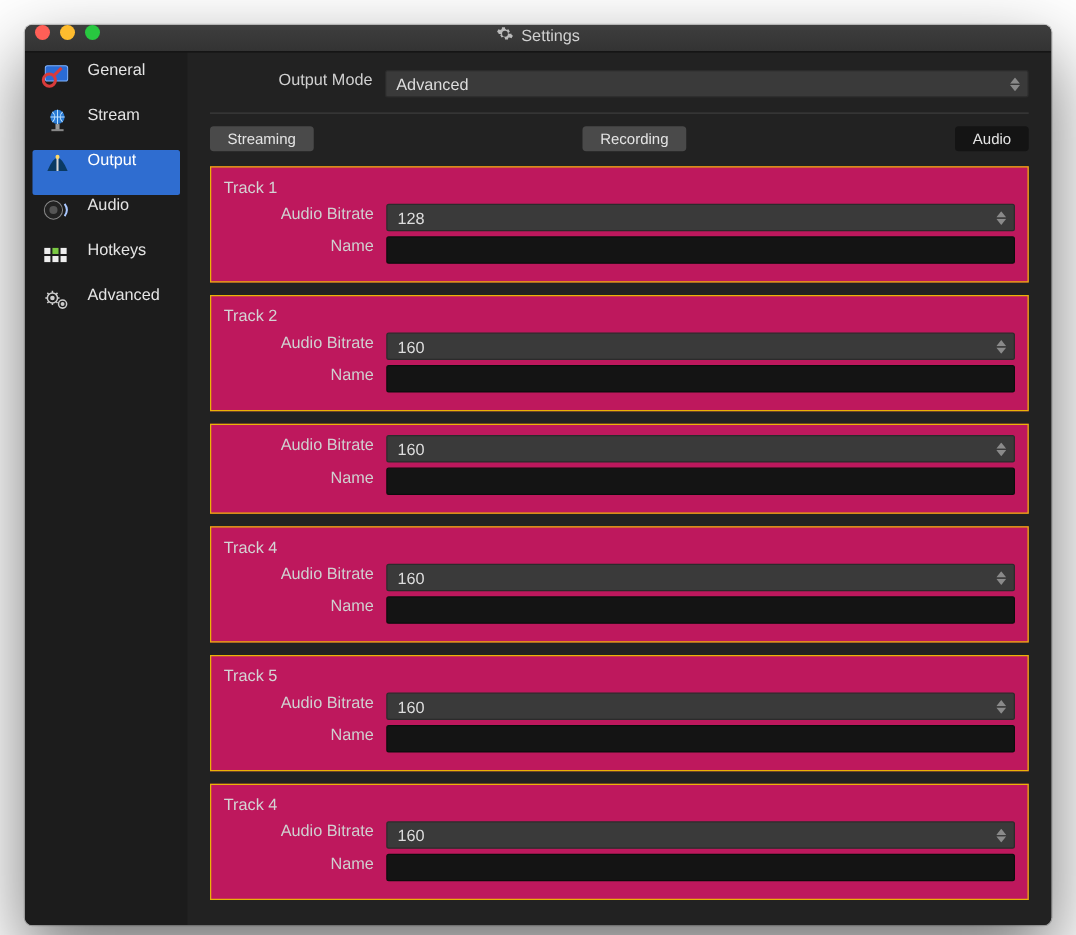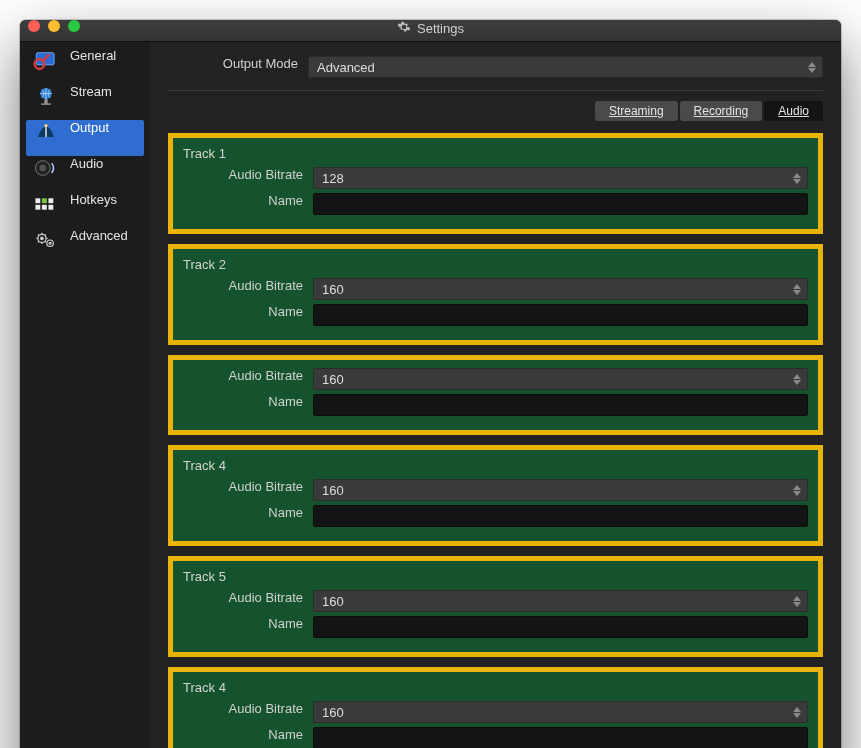--- a/index.html
+++ b/index.html
@@ -61,30 +61,30 @@
     opacity:.55;
   }
   .stepper svg{ width:8px; height:5px; display:block; margin:0 auto;}
   .input {
     flex:1; height:22px; background:#141414; border:1px solid #0c0c0c;
     border-radius:2px;
   }
   hr.sep { border:none; border-top:1px solid #3c3c3c; margin:4px 0 10px 0; }
 
   
-  .tabs { display:flex; justify-content:flex-end; gap:2px; margin:4px 0 12px 0;text-decoration:underline;}
+  .tabs { display:flex; justify-content:space-between; gap:2px; margin:4px 0 12px 0;}
   .tab {
     height:20px; padding:0 14px; font-size:12px; display:flex; align-items:center;
     background:#4a4a4a; color:#e4e4e4; border-radius:3px;
   }
   .tab.active { background:#141414; }
 
   
   .track {
-    background:#14532d; border:5px solid #eab308;
+    background:#be185d; border:1px solid #eab308;
     padding:8px 10px 10px 10px; margin-bottom:10px;
   }
   .track-title { font-size:13px; color:#d4d4d4; margin-bottom:6px;}
   .track .row { margin-bottom:4px; }
   .track .lbl { width:130px; }
 </style>
 </head>
 <body>
 
 <div class="window">

